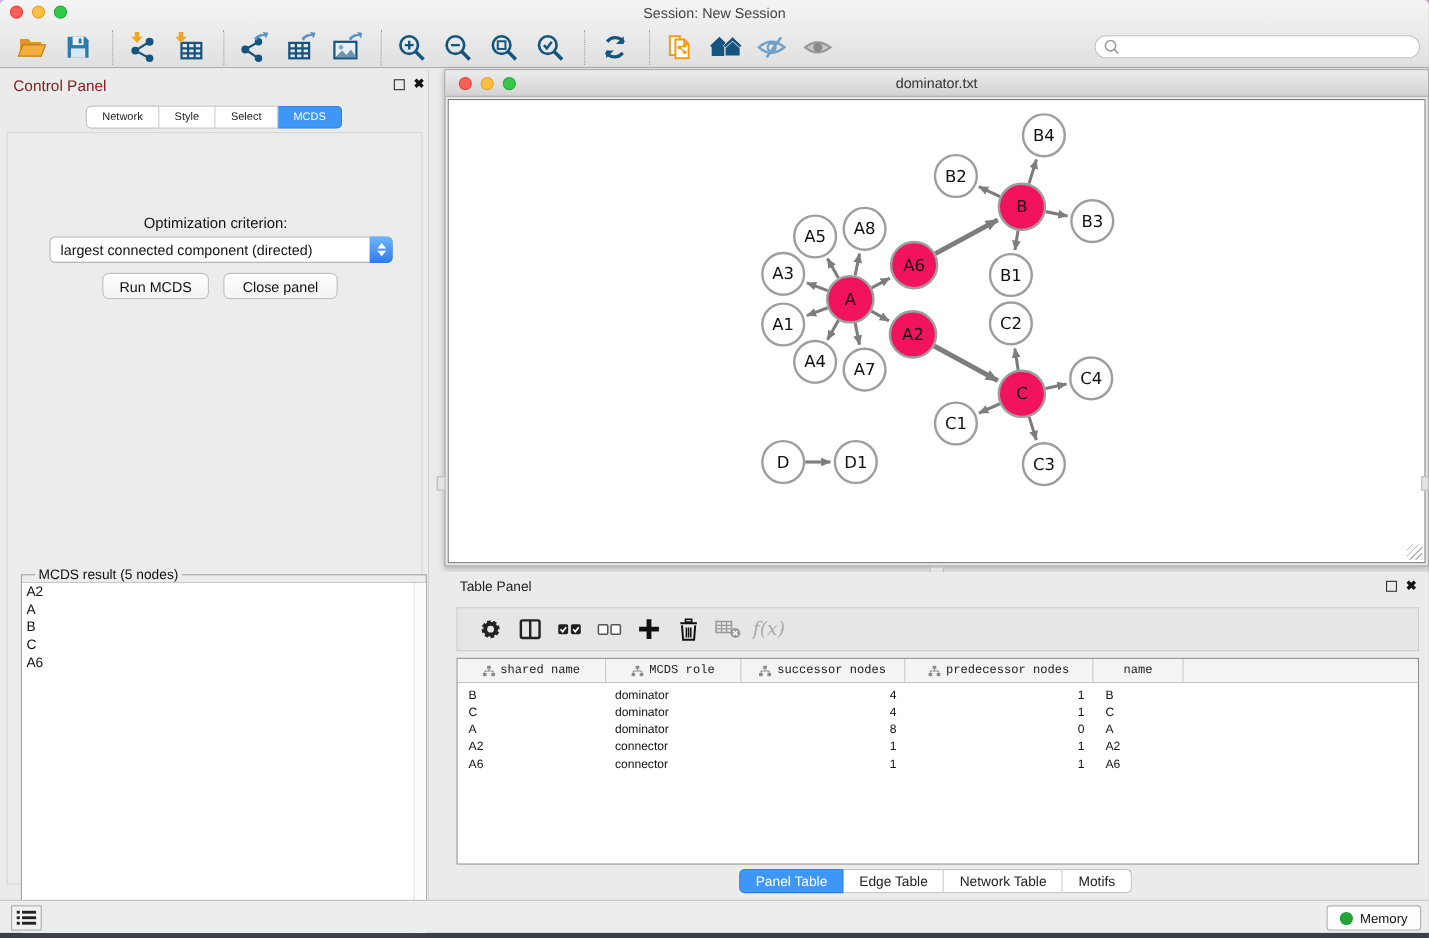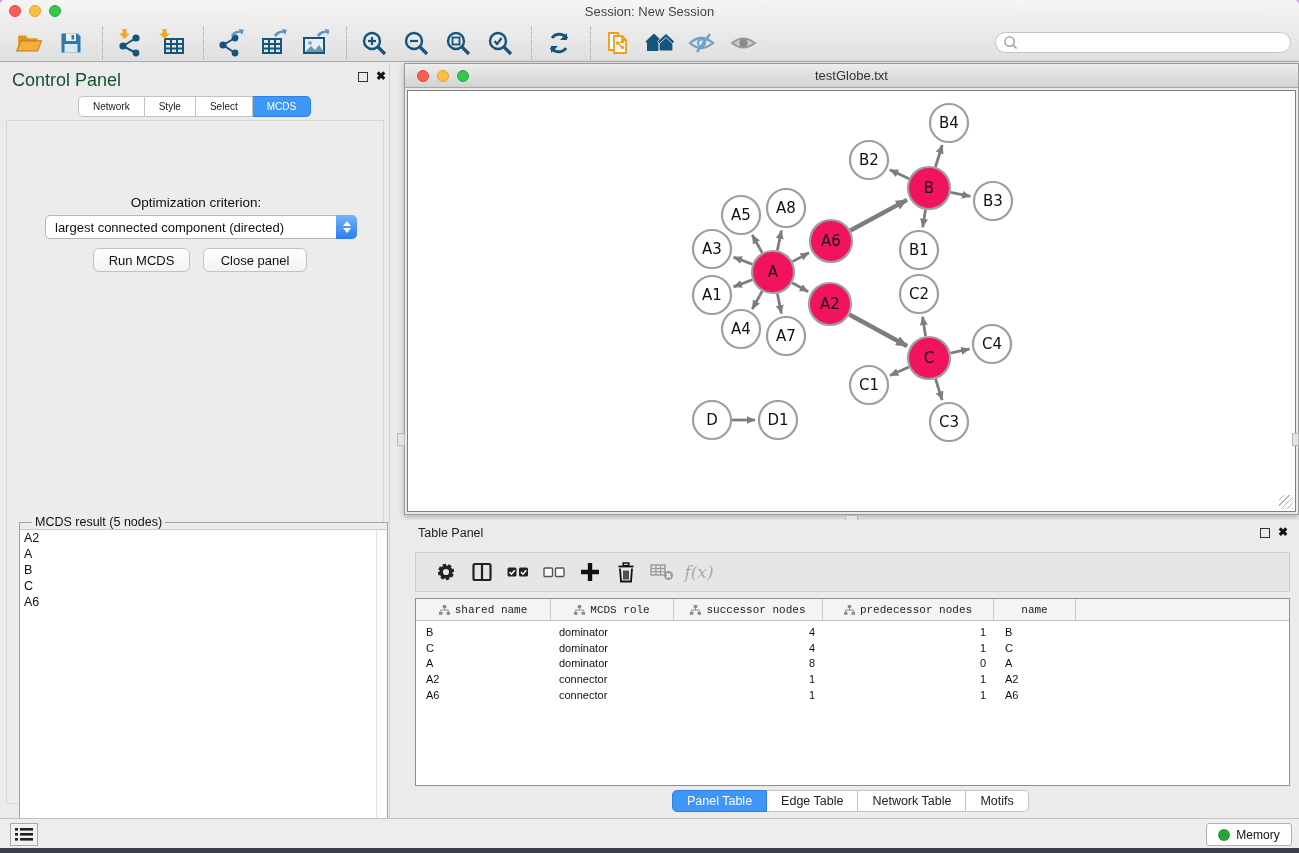--- a/index.html
+++ b/index.html
@@ -20,21 +20,21 @@
 
   .toolbar { position:absolute; left:0; top:24px; height:38px; width:990px; display:flex; align-items:center; padding-left:14px; }
   .tb-icon { width:30px; height:30px; display:flex; align-items:center; justify-content:center; margin-right:12px; }
   .tb-sep { width:0; height:32px; border-left:1px dotted #9f9f9f; margin:0 12px 0 4px; }
   .searchbox { position:absolute; left:995px; top:32px; width:296px; height:21px; background:#fff; border:1px solid #c4c4c4; border-radius:11px; display:flex; align-items:center; padding-left:7px; }
   .searchbox input { border:none; outline:none; flex:1; font-size:12px; background:transparent; margin-left:5px; font-family:"Liberation Sans",sans-serif; }
 
   
   .control-panel { position:absolute; left:0; top:63px; width:390px; height:755px; background:#ebebeb; border-right:1px solid #d2d2d2; }
   .cp-header { position:absolute; left:0; top:5px; width:100%; height:20px; }
-  .cp-title { position:absolute; left:12px; top:2px; font-size:18px; color:#14532d; }
+  .cp-title { position:absolute; left:12px; top:2px; font-size:14px; color:#7f1d1d; }
   .panel-float { position:absolute; width:10px; height:10px; border:1.5px solid #333; top:4px; }
   .panel-close { position:absolute; top:1px; font-size:12px; font-weight:bold; color:#111; }
   .cp-header .panel-float { left:358px; } .cp-header .panel-close { left:376px; }
 
   .cp-tabs { position:absolute; left:78px; top:33px; display:flex; }
   .seg-tab { height:21px; background:#fff; border:1px solid #c3c3c3; border-left:none; font-size:10px; color:#222; display:flex; align-items:center; justify-content:center; padding:0 14px; }
   .seg-tab:first-child { border-left:1px solid #c3c3c3; border-radius:5px 0 0 5px; }
   .seg-tab:last-child { border-radius:0 5px 5px 0; }
   .seg-tab.active { background:#3e96f7; border-color:#2f80e0; color:#fff; }
 
@@ -301,21 +301,21 @@
     </div>
   </div>
 
   <div class="net-window">
     <div class="net-titlebar">
       <div class="net-lights">
         <div class="light red"></div>
         <div class="light yellow"></div>
         <div class="light green"></div>
       </div>
-      <div class="net-title">testGlobe.txt</div>
+      <div class="net-title">dominator.txt</div>
     </div>
     <div class="net-canvas">
       <svg id="graph-svg" width="889" height="424">
         <defs>
           <marker id="ah" markerWidth="10" markerHeight="8" refX="8.5" refY="4" orient="auto" markerUnits="userSpaceOnUse">
             <path d="M0,0 L9,4 L0,8 Z" fill="#7d7d7d"></path>
           </marker>
           <marker id="ah-big" markerWidth="13" markerHeight="10" refX="11" refY="5" orient="auto" markerUnits="userSpaceOnUse">
             <path d="M0,0 L12,5 L0,10 Z" fill="#7d7d7d"></path>
           </marker>

